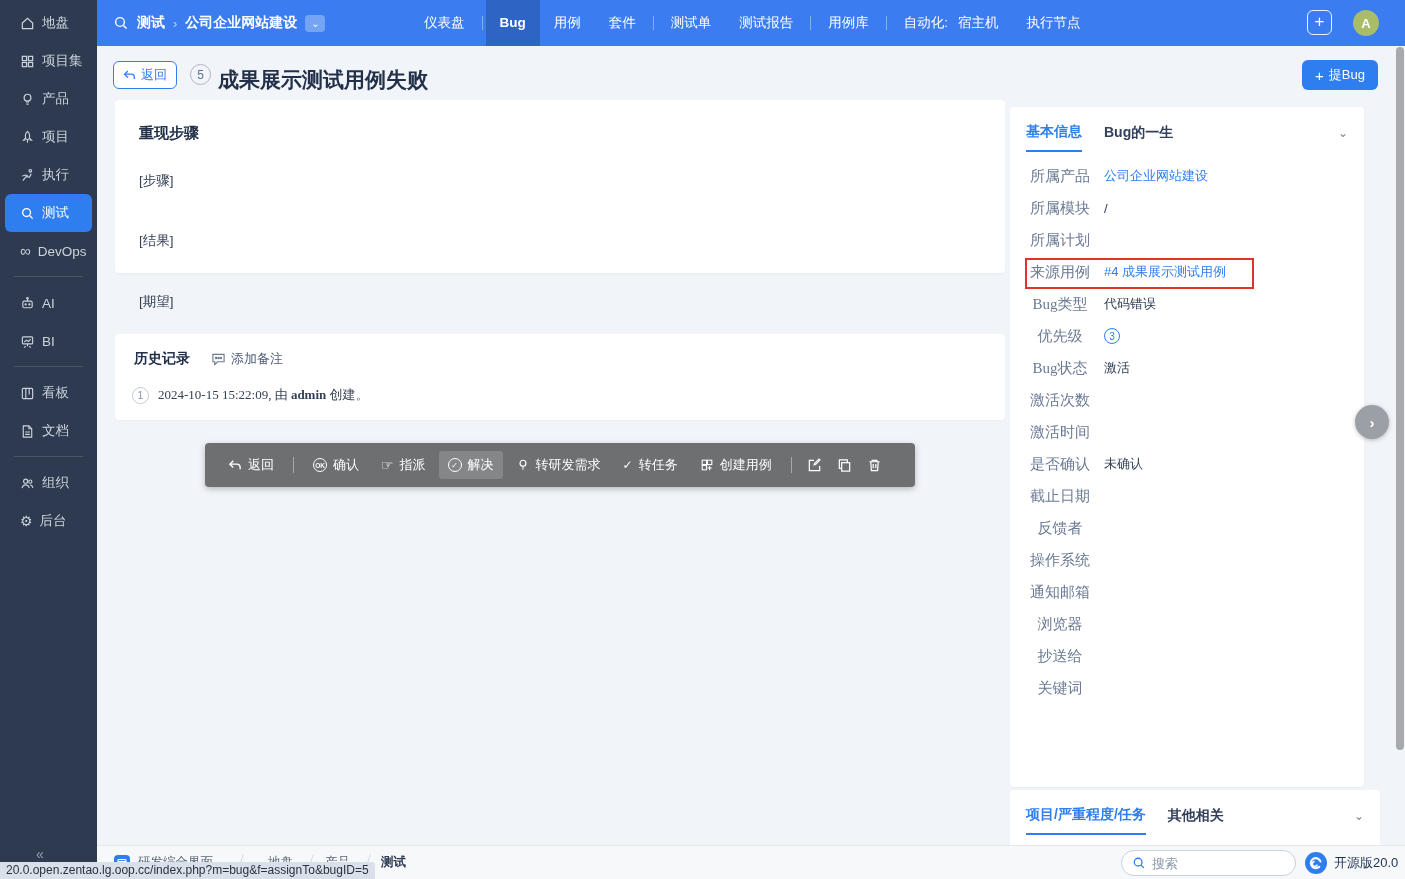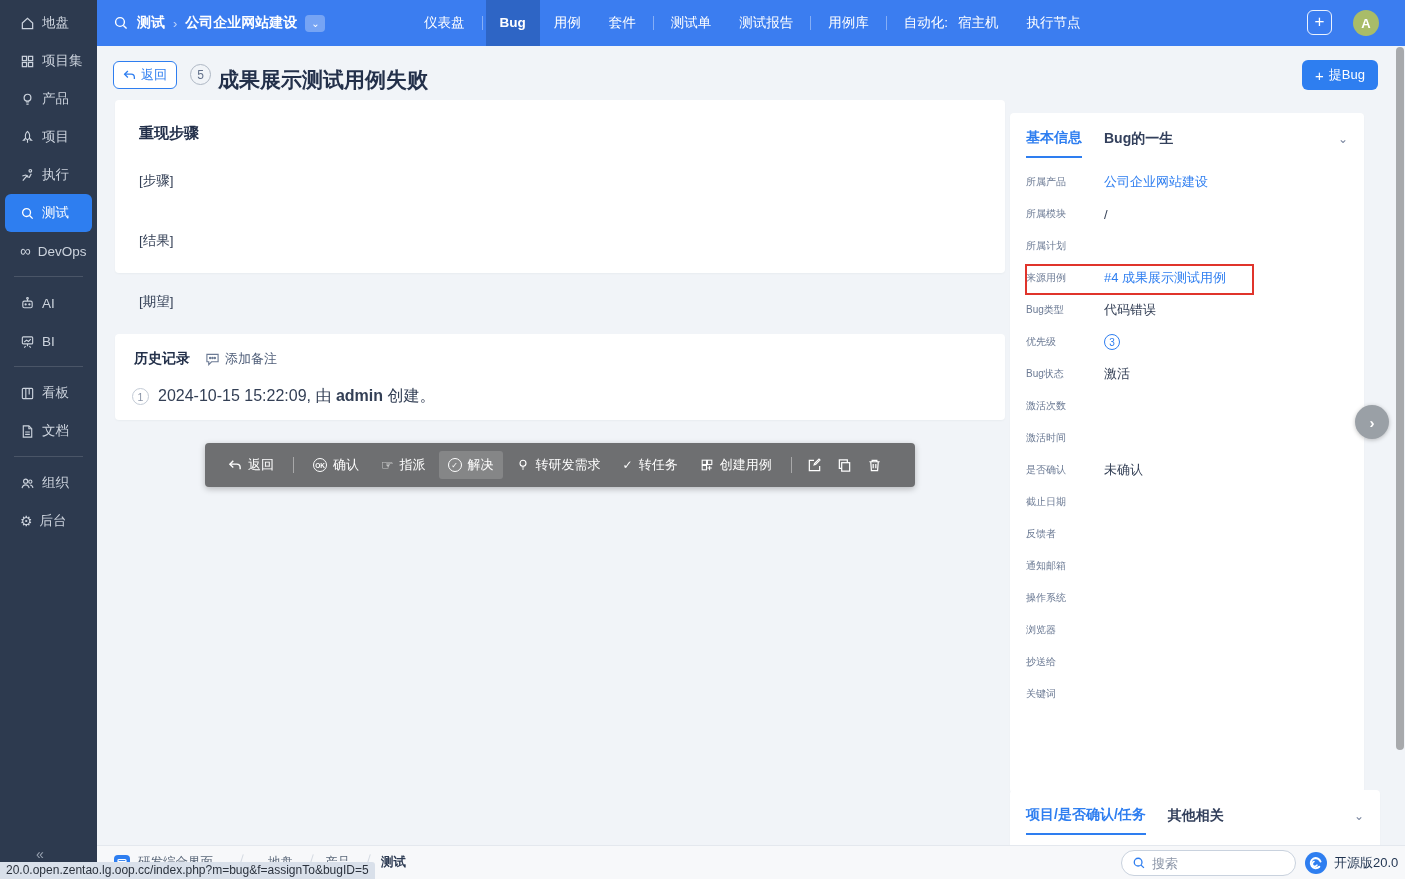--- a/index.html
+++ b/index.html
@@ -46,21 +46,21 @@
   .tb-div { width:1px; height:16px; background:rgba(255,255,255,.4); margin:0 6px; }
   .tb-circle { width:14px; height:14px; border:1px solid #fff; border-radius:50%; font-size:6.5px; display:inline-flex; align-items:center; justify-content:center; font-weight:bold; }
   .tb-ico { width:26px; height:28px; display:flex; align-items:center; justify-content:center; cursor:pointer; border-radius:3px; }
 
   
   .ptabs { display:flex; align-items:center; gap:22px; padding:16px 16px 0 16px; }
   .ptab { font-size:14px; font-weight:bold; color:#33405c; padding-bottom:9px; cursor:pointer; }
   .ptab.active { color:#2e7ef0; border-bottom:2px solid #2e7ef0; }
   .ptab-chevron { margin-left:auto; color:#7b87a0; font-size:12px; cursor:pointer; padding-bottom:9px; }
   .frow { display:flex; align-items:center; height:32px; padding-left:16px; }
-  .flabel { width:68px; text-align:left; color:#6b7a94; font-size:10px; flex:0 0 auto; }
+  .flabel { width:68px; text-align:center; color:#6b7a94; font-size:15px; flex:0 0 auto;font-family:Liberation Serif, serif; }
   .fvalue { margin-left:10px; color:#333f55; font-size:13px; display:flex; align-items:center; }
   .fvalue.link { color:#2e7ef0; cursor:pointer; }
   .pri { width:16px; height:16px; border:1.4px solid #2e7ef0; border-radius:50%; color:#2e7ef0; font-size:10px; display:inline-flex; align-items:center; justify-content:center; }
   .anno-box { position:absolute; left:15px; top:151px; width:229px; height:31px; border:2px solid #e0342b; pointer-events:none; }
 
   
   .next-float { position:absolute; left:1355px; top:405px; width:34px; height:34px; border-radius:50%; background:#9aa0a6; color:#fff; display:flex; align-items:center; justify-content:center; font-size:15px; font-weight:bold; z-index:40; cursor:pointer; box-shadow:0 1px 4px rgba(0,0,0,.25); }
   .scrollbar { position:absolute; right:1px; top:47px; width:8px; height:703px; background:#a7a9ac; border-radius:4px; z-index:50; cursor:pointer; }
 
   
@@ -231,35 +231,35 @@
   </button>
 
   <section class="card" style="left:18px; top:54px; width:890px; height:173px;">
     <div class="sec-head abs" style="left:24px; top:24px;">重现步骤</div>
     <div class="repro-line abs" style="left:24px; top:72px;">[步骤]</div>
     <div class="repro-line abs" style="left:24px; top:132px;">[结果]</div>
     <div class="repro-line abs" style="left:24px; top:193px;">[期望]</div>
   </section>
 
   <section class="card" style="left:18px; top:288px; width:890px; height:86px;">
-    <div class="abs" style="left:19px; top:16px; display:flex; align-items:flex-end; gap:15px;">
+    <div class="abs" style="left:19px; top:16px; display:flex; align-items:flex-end; gap:21px;">
       <span class="sec-head" style="font-size:14px;">历史记录</span>
       <span class="add-note">
         <svg width="15" height="14" viewBox="0 0 16 15" fill="none" stroke="#6b7a94" stroke-width="1.2">
             <path d="M2 2.5h12v8H7l-3 3v-3H2Z"></path>
             <circle cx="5.5" cy="6.5" r=".7" fill="#6b7a94"></circle>
             <circle cx="8" cy="6.5" r=".7" fill="#6b7a94"></circle>
             <circle cx="10.5" cy="6.5" r=".7" fill="#6b7a94"></circle>
           </svg>
         <span>添加备注</span>
       </span>
     </div>
     <div class="abs" style="left:17px; top:52px; display:flex; align-items:center; gap:9px;">
       <span class="hist-num">1</span>
-      <span style="font-size:16px;">
+      <span style="font-size:13px;font-family:Liberation Serif, serif;">
         <span>2024-10-15 15:22:09, 由</span>
         <b>admin</b>
         <span>创建。</span>
       </span>
     </div>
   </section>
 
   <div class="toolbar">
     <span class="tb-btn">
       <svg width="14" height="12" viewBox="0 0 16 14" fill="none" stroke="#fff" stroke-width="1.6">
@@ -314,21 +314,21 @@
           <path d="M11 5V2H2.5v9H5"></path>
         </svg>
     </span>
     <span class="tb-ico">
       <svg width="15" height="15" viewBox="0 0 16 16" fill="none" stroke="#fff" stroke-width="1.3">
           <path d="M2.5 4h11M5.5 4V2.5h5V4M4 4l.7 9.5h6.6L12 4M6.6 6.5v4.5M9.4 6.5v4.5"></path>
         </svg>
     </span>
   </div>
 
-  <aside class="card" style="left:913px; top:67px; width:354px; height:680px;">
+  <aside class="card" style="left:913px; top:61px; width:354px; height:680px;">
     <div class="ptabs">
       <span class="ptab active">基本信息</span>
       <span class="ptab">Bug的一生</span>
       <span class="ptab-chevron">⌄</span>
     </div>
     <div style="margin-top:8px;">
       <div class="frow">
           <span class="flabel">所属产品</span>
           <span class="fvalue link">公司企业网站建设</span>
         </div>
@@ -372,46 +372,46 @@
         </div>
       <div class="frow">
           <span class="flabel">截止日期</span>
           <span class="fvalue"></span>
         </div>
       <div class="frow">
           <span class="flabel">反馈者</span>
           <span class="fvalue"></span>
         </div>
       <div class="frow">
+          <span class="flabel">操作系统</span>
+          <span class="fvalue"></span>
+        </div>
+      <div class="frow">
           <span class="flabel">通知邮箱</span>
-          <span class="fvalue"></span>
-        </div>
-      <div class="frow">
-          <span class="flabel">操作系统</span>
           <span class="fvalue"></span>
         </div>
       <div class="frow">
           <span class="flabel">浏览器</span>
           <span class="fvalue"></span>
         </div>
       <div class="frow">
           <span class="flabel">抄送给</span>
           <span class="fvalue"></span>
         </div>
       <div class="frow">
           <span class="flabel">关键词</span>
           <span class="fvalue"></span>
         </div>
     </div>
     <div class="anno-box"></div>
   </aside>
 
   <aside class="card" style="left:913px; top:744px; width:370px; height:90px;">
     <div class="ptabs">
-      <span class="ptab active">项目/是否确认/任务</span>
+      <span class="ptab active">项目/严重程度/任务</span>
       <span class="ptab">其他相关</span>
       <span class="ptab-chevron">⌄</span>
     </div>
     <div class="frow" style="margin-top:8px;">
       
     </div>
   </aside>
 </main>
 
 <div class="next-float">

